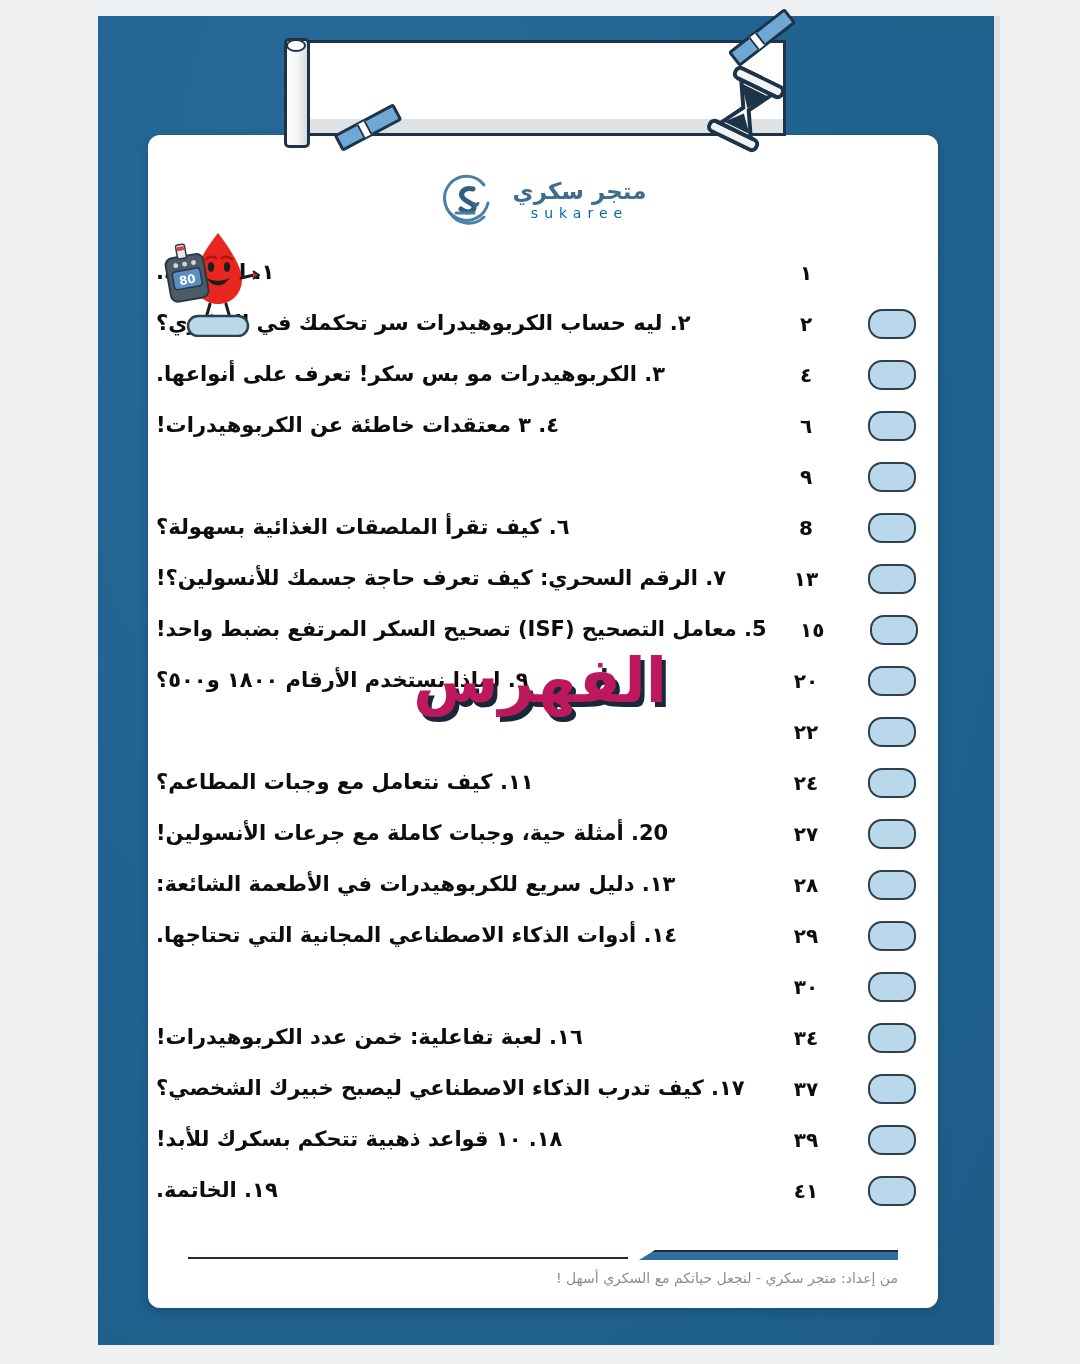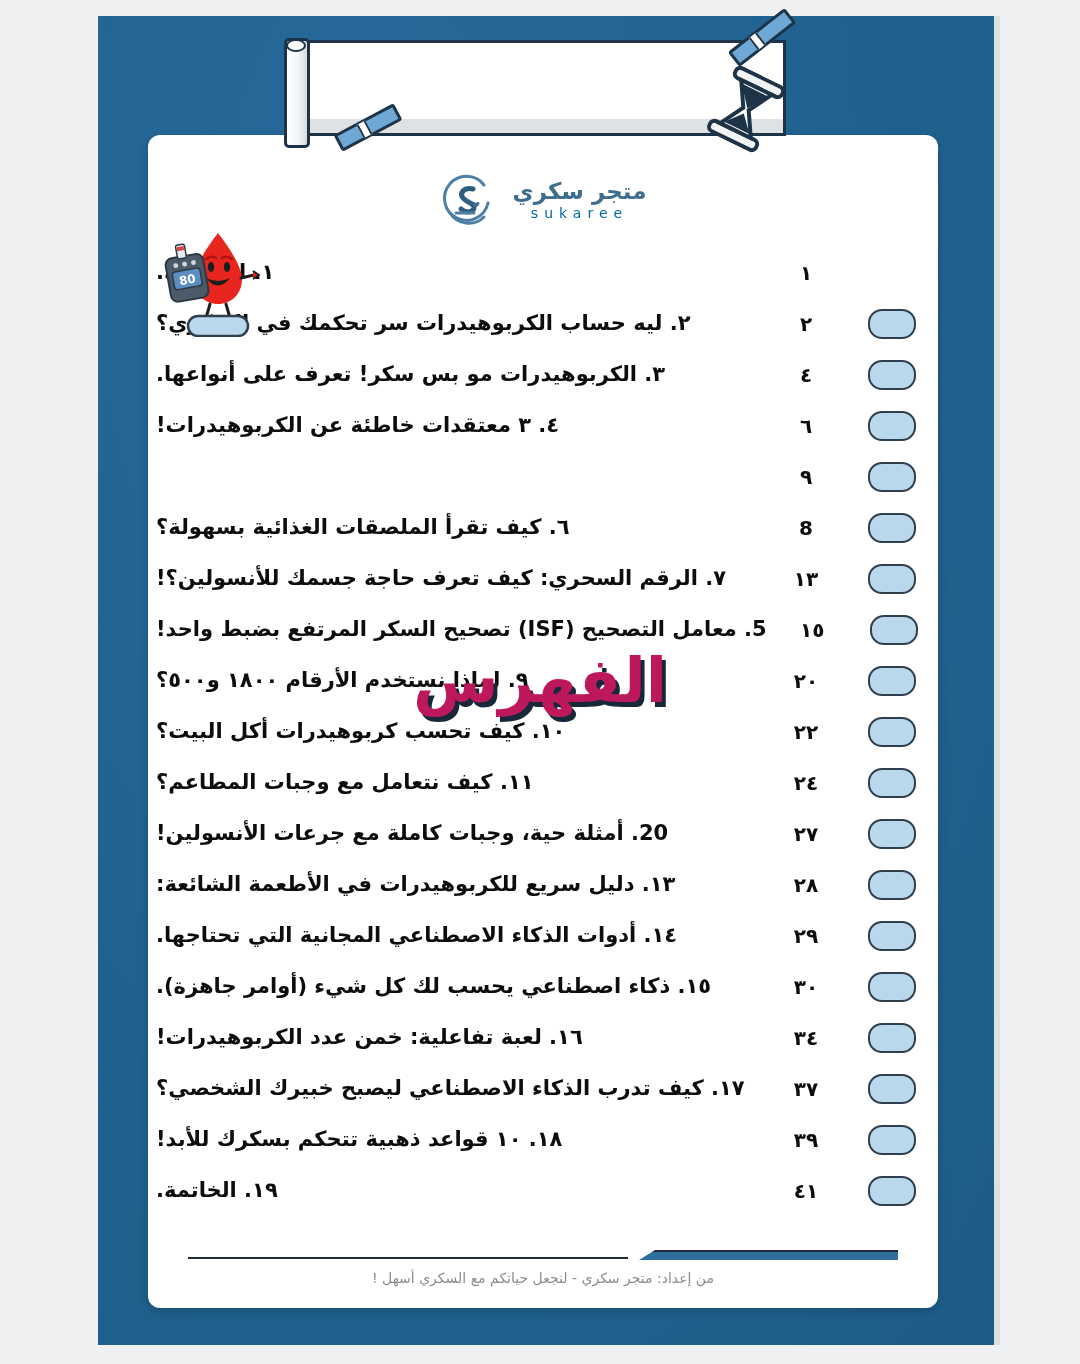--- a/index.html
+++ b/index.html
@@ -234,21 +234,21 @@
     position: absolute;
     right: 0; top: 3px;
     width: 38%;
     height: 10px;
     background: #2f6f9e;
     border-top: 2px solid #1d2b3a;
     clip-path: polygon(4% 100%, 10% 0%, 100% 0%, 100% 100%);
   }
   .footer-text {
     margin-top: 7px;
-    text-align: center;
+    text-align: right;
     font-size: 14px;
     color: #8c8c8c;
     direction: rtl;
   }
 </style>
 </head>
 <body>
 
 <div id="page">
 
@@ -403,21 +403,20 @@
           </div>
         <div class="toc-page">٢٠</div>
         <div class="toc-title">٩. لماذا نستخدم الأرقام ١٨٠٠ و٥٠٠؟</div>
       </div>
 
       <div class="toc-row">
         <div class="toc-bullet">
             <div class="pill"></div>
           </div>
         <div class="toc-page">٢٢</div>
-        <div class="toc-title">١٠. كيف تحسب كربوهيدرات أكل البيت؟</div>
       </div>
 
       <div class="toc-row">
         <div class="toc-bullet">
             <div class="pill"></div>
           </div>
         <div class="toc-page">٢٤</div>
         <div class="toc-title">١١. كيف نتعامل مع وجبات المطاعم؟</div>
       </div>
 
@@ -443,21 +442,20 @@
           </div>
         <div class="toc-page">٢٩</div>
         <div class="toc-title">١٤. أدوات الذكاء الاصطناعي المجانية التي تحتاجها.</div>
       </div>
 
       <div class="toc-row">
         <div class="toc-bullet">
             <div class="pill"></div>
           </div>
         <div class="toc-page">٣٠</div>
-        <div class="toc-title">١٥. ذكاء اصطناعي يحسب لك كل شيء (أوامر جاهزة).</div>
       </div>
 
       <div class="toc-row">
         <div class="toc-bullet">
             <div class="pill"></div>
           </div>
         <div class="toc-page">٣٤</div>
         <div class="toc-title">١٦. لعبة تفاعلية: خمن عدد الكربوهيدرات!</div>
       </div>
 

